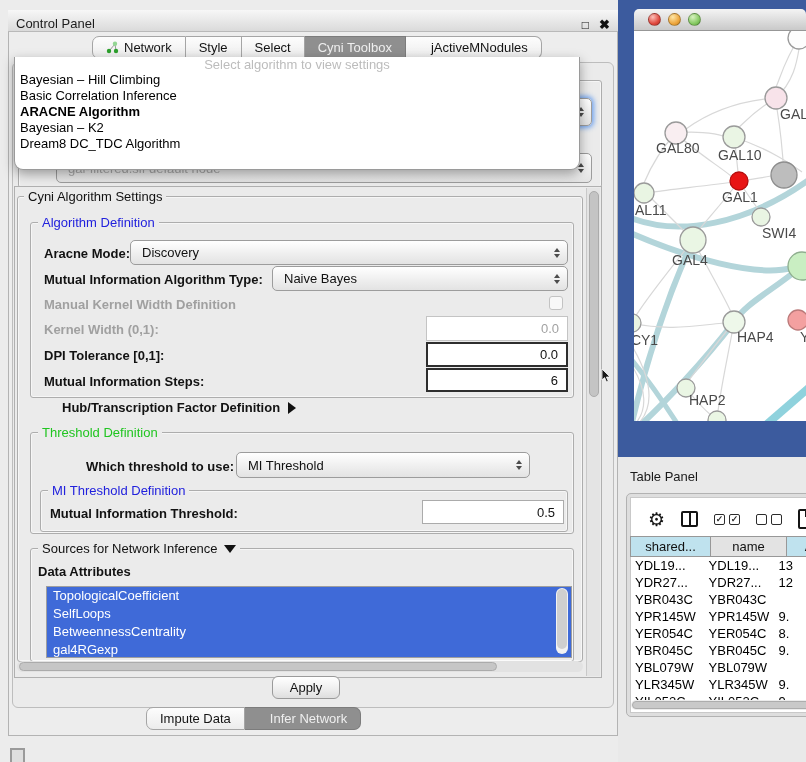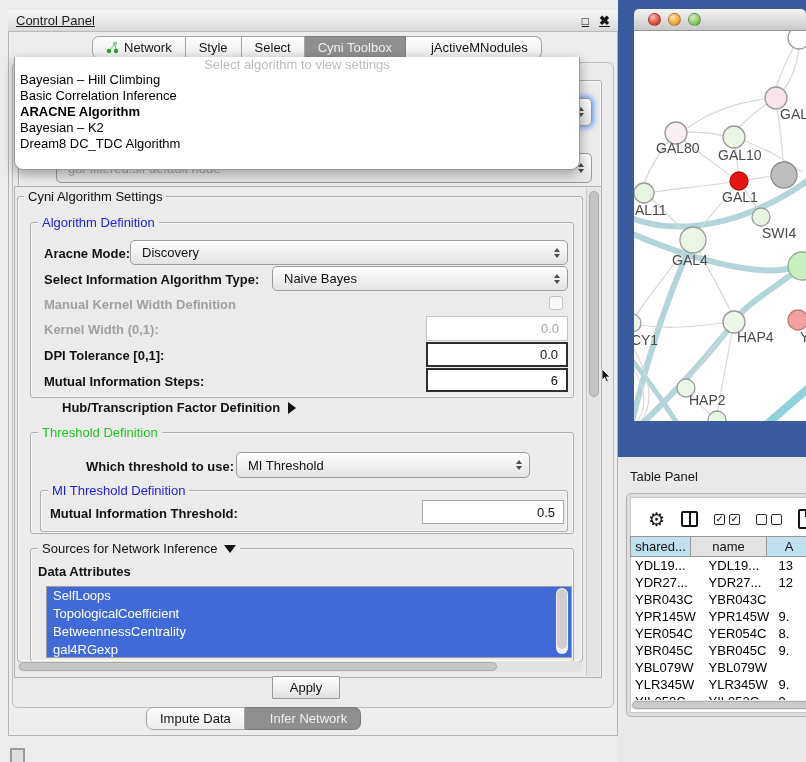--- a/index.html
+++ b/index.html
@@ -1,21 +1,21 @@
 <!DOCTYPE html>
 <html><head>
 <meta charset="utf-8">
 <style>
   html,body{margin:0;padding:0;background:#ececec;font-family:"Liberation Sans",sans-serif;}
   #screen{position:relative;width:806px;height:762px;overflow:hidden;background:#ececec;}
   .abs{position:absolute;}
 
   
   .cp{left:8px;top:10px;width:610px;height:726px;background:#ededed;border:1px solid #b3b3b3;box-sizing:border-box;}
-  .cp-titlebar{left:8px;top:10px;width:610px;height:22px;background:linear-gradient(#f7f7f7,#dadada);border-bottom:1px solid #b9b9b9;box-sizing:border-box;display:flex;align-items:center;padding:0 8px;font-size:13px;color:#1c1c1c;text-decoration:underline;}
+  .cp-titlebar{left:8px;top:10px;width:610px;height:22px;background:linear-gradient(#f7f7f7,#dadada);border-bottom:1px solid #b9b9b9;box-sizing:border-box;display:flex;align-items:flex-end;padding:0 8px;font-size:13px;color:#1c1c1c;}
   .cp-title{flex:1;}
   .winbtn{font-size:13px;color:#111;margin-left:10px;line-height:1;}
   .winbtn.square{font-size:12px;}
   .winbtn.x{font-weight:bold;}
 
   
   .tabbar{display:flex;align-items:flex-start;}
   .tab{font-size:13px;padding:3px 13px;background:linear-gradient(#fdfdfd,#ececec);border:1px solid #a5a5a5;border-left:none;color:#131313;display:flex;align-items:center;gap:5px;white-space:nowrap;}
   .tab:first-child{border-left:1px solid #a5a5a5;border-radius:7px 0 0 7px;}
   .tab:last-child{border-radius:0 7px 7px 0;padding-left:25px;}
@@ -63,21 +63,21 @@
   .attr-item.sel{background:#3f6ad8;color:#fff;}
   .list-vscroll{left:556px;top:588px;width:12px;height:66px;background:#f2f2f2;border-radius:6px;}
   .list-vscroll .thumb{position:absolute;left:1px;top:1px;width:10px;height:60px;background:#cfcfcf;border-radius:5px;}
 
   
   .vscroll{left:586px;top:188px;width:14px;height:488px;background:#e4e4e4;border-left:1px solid #c9c9c9;box-sizing:border-box;}
   .vscroll .thumb{position:absolute;left:2px;top:3px;width:10px;height:206px;background:#c4c4c4;border-radius:5px;border:1px solid #ababab;box-sizing:border-box;}
   .hscroll{left:17px;top:661px;width:566px;height:11px;background:#e2e2e2;border-radius:6px;}
   .hscroll .thumb{position:absolute;left:2px;top:1px;width:478px;height:9px;background:#c6c6c6;border-radius:5px;border:1px solid #ababab;box-sizing:border-box;}
 
-  .btn{background:linear-gradient(#ffffff,#ededed 60%,#dedede);border:1px solid #9a9a9a;border-radius:1px;font-size:13px;color:#111;display:flex;align-items:center;justify-content:center;box-sizing:border-box;}
+  .btn{background:linear-gradient(#ffffff,#ededed 60%,#dedede);border:1px solid #9a9a9a;border-radius:6px;font-size:13px;color:#111;display:flex;align-items:center;justify-content:center;box-sizing:border-box;}
 
   
   .desktop{left:618px;top:0;width:188px;height:457px;background:#3c5b9e;}
   .netwin-title{left:634px;top:9px;width:172px;height:22px;background:linear-gradient(#f4f4f4,#c9c9c9);border-radius:5px 5px 0 0;border-bottom:1px solid #979797;box-sizing:border-box;display:flex;align-items:center;gap:7px;padding-left:14px;}
   .light{width:13px;height:13px;border-radius:50%;border:1px solid rgba(0,0,0,.28);box-sizing:border-box;}
   .light.red{background:radial-gradient(circle at 35% 28%,#fbc0b8,#e0483e 62%,#aa2f27);}
   .light.yellow{background:radial-gradient(circle at 35% 28%,#fde6a6,#eda53c 62%,#bb7e20);}
   .light.green{background:radial-gradient(circle at 35% 28%,#d8f2c0,#85c962 62%,#589b3b);}
   .net-canvas{left:634px;top:31px;width:172px;height:390px;background:#fff;overflow:hidden;}
 
@@ -187,21 +187,21 @@
 
   <div class="lbl" style="left:44px;top:246px;">Aracne Mode:</div>
   <div class="abs combo" style="left:130px;top:240px;width:438px;height:25px;">
     <span>Discovery</span>
     <span class="arrows">
         <span class="tri-up"></span>
         <span class="tri-down"></span>
       </span>
   </div>
 
-  <div class="lbl" style="left:44px;top:272px;">Select Information Algorithm Type:</div>
+  <div class="lbl" style="left:44px;top:272px;">Mutual Information Algorithm Type:</div>
   <div class="abs combo" style="left:272px;top:266px;width:296px;height:25px;">
     <span>Naive Bayes</span>
     <span class="arrows">
         <span class="tri-up"></span>
         <span class="tri-down"></span>
       </span>
   </div>
 
   <div class="lbl dis" style="left:44px;top:297px;">Manual Kernel Width Definition</div>
   <div class="checkbox" style="left:549px;top:296px;"></div>
@@ -237,22 +237,22 @@
   <div class="lbl" style="left:50px;top:506px;">Mutual Information Threshold:</div>
   <div class="field" style="left:422px;top:500px;width:142px;height:24px;">0.5</div>
 
   <div class="abs group" style="left:30px;top:548px;width:542px;height:112px;"></div>
   <div class="group-label" style="left:38px;top:541px;">
     <span>Sources for Network Inference</span>
     <span class="tri-dn-big"></span>
   </div>
   <div class="lbl" style="left:38px;top:564px;">Data Attributes</div>
   <div class="abs attr-list" id="attr-list">
+      <div class="attr-item sel">TopologicalCoefficient</div>
       <div class="attr-item sel">SelfLoops</div>
-      <div class="attr-item sel">TopologicalCoefficient</div>
       <div class="attr-item sel">BetweennessCentrality</div>
       <div class="attr-item sel">gal4RGexp</div>
     </div>
   <div class="abs list-vscroll">
       <div class="thumb"></div>
     </div>
 
   <div class="abs hscroll">
       <div class="thumb"></div>
     </div>
@@ -354,21 +354,21 @@
         <span class="minicb">✓</span>
         <span class="minicb">✓</span>
       </span>
     <span class="cbpair">
         <span class="minicb"></span>
         <span class="minicb"></span>
       </span>
     <span class="icon-doc"></span>
   </div>
   <div class="abs thead" id="thead">
-      <div class="th hl" style="width: 60px;">shared...</div>
+      <div class="th hl" style="width: 80px;">shared...</div>
       <div class="th" style="width: 76px;">name</div>
       <div class="th hl" style="width: 46px;">A</div>
     </div>
   <div class="abs tbody" id="tbody">
       <div class="trow">
         <div class="td" style="width: 80px;">YDL19...</div>
         <div class="td" style="width: 76px;">YDL19...</div>
         <div class="td" style="width: 46px;">13</div>
       </div>
       <div class="trow">

